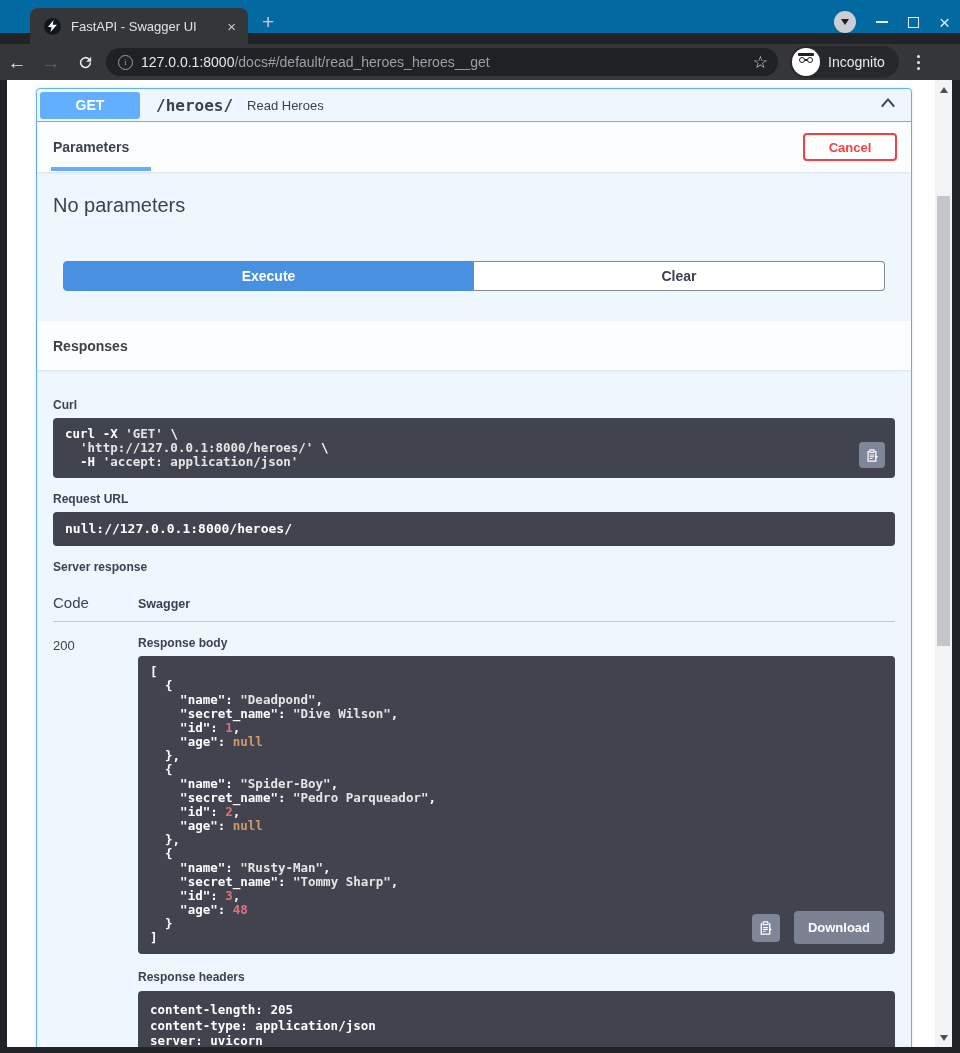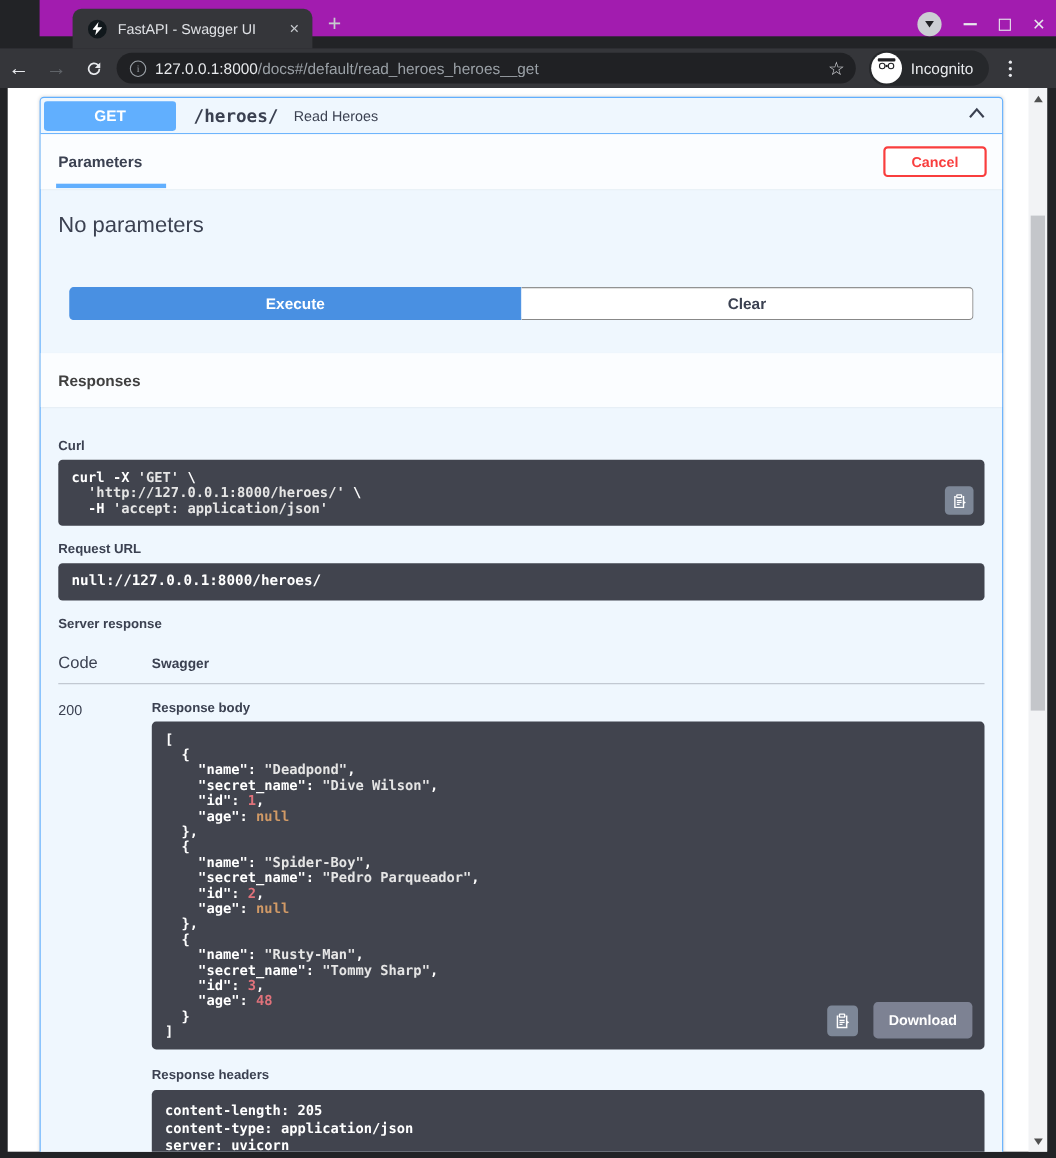--- a/index.html
+++ b/index.html
@@ -3,21 +3,21 @@
 <meta charset="utf-8">
 <style>
   * { margin:0; padding:0; box-sizing:border-box; }
   html,body { background:#555; }
   .window {
     position:relative; width:960px; height:1053px;
     background:#222326; overflow:hidden;
     font-family:"Liberation Sans", sans-serif;
   }
   
-  .titlebar { position:absolute; top:0; left:0; right:0; height:33px; background:#a21caf;margin-left:36px; }
+  .titlebar { position:absolute; top:0; left:0; right:0; height:33px; background:#0369a1; }
   .tab {
     position:absolute; left:30px; top:8px; width:218px; height:36px;
     background:#35363a; border-radius:8px 8px 0 0;
     display:flex; align-items:center; padding:0 8px 0 14px; gap:10px;
   }
   .favicon { width:17px; height:17px; border-radius:50%; background:#11181c; position:relative; flex:none; }
   .favicon .bolt {
     position:absolute; left:4px; top:2.5px; width:9px; height:12px; background:#fff;
     clip-path:polygon(62% 0, 0 58%, 40% 58%, 28% 100%, 100% 40%, 52% 40%);
   }
@@ -59,21 +59,21 @@
   .scrollbar { position:absolute; top:0; right:0; bottom:0; width:17px; background:#f2f3f5; }
   .sb-up, .sb-down { position:absolute; left:0; width:17px; height:15px; display:flex; align-items:center; justify-content:center; }
   .sb-up { top:2px; } .sb-down { bottom:2px; }
   .sb-up .t { width:0;height:0;border-left:4px solid transparent;border-right:4px solid transparent;border-bottom:6px solid #505050; }
   .sb-down .t { width:0;height:0;border-left:4px solid transparent;border-right:4px solid transparent;border-top:6px solid #505050; }
   .sb-thumb { position:absolute; left:2px; width:13px; top:116px; height:450px; background:#c4c6ca; }
   .page { position:absolute; top:0; left:0; right:17px; bottom:0; overflow:hidden; padding-top:8px; }
   
   .opblock { margin-left:29px; width:876px; border:1px solid #61affe; border-radius:4px; background:#eff7fe; box-shadow:0 0 3px rgba(0,0,0,.12); }
   .op-header { height:33px; display:flex; align-items:center; padding:0 10px 0 3px; border-bottom:1px solid #61affe; }
-  .method-badge { width:120px; height:27px; background:#61affe; border-radius:3px; color:#fff; font-weight:bold; font-size:14px; display:flex; align-items:center; justify-content:center; }
+  .method-badge { width:100px; height:27px; background:#61affe; border-radius:3px; color:#fff; font-weight:bold; font-size:14px; display:flex; align-items:center; justify-content:center; }
   .op-path { font-family:"DejaVu Sans Mono", monospace; font-weight:bold; font-size:16px; color:#3b4151; margin-left:16px; }
   .op-summary { font-size:13px; color:#3b4151; margin-left:14px; flex:1; }
   .op-chevron { padding:2px 4px; }
   .section-header { background:#fbfdff; box-shadow:0 1px 2px rgba(0,0,0,.1); position:relative; }
   .params-header { height:50px; display:flex; align-items:center; padding:0 14px 0 16px; }
   .params-title { font-size:14px; font-weight:bold; color:#3b4151; position:relative; }
   .params-title .underline { position:absolute; left:-2px; bottom:-16px; width:100px; height:4px; background:#61affe; }
   .cancel-btn { margin-left:auto; width:94px; height:28px; border:2px solid #f93e3e; border-radius:4px; background:#fff; color:#f93e3e; font-weight:bold; font-size:13px; display:flex; align-items:center; justify-content:center; }
   .no-params { padding:22px 20px 0 16px; font-size:20px; color:#3b4151; }
   .execute-row { display:flex; margin:44px 26px 0 26px; height:30px; }

